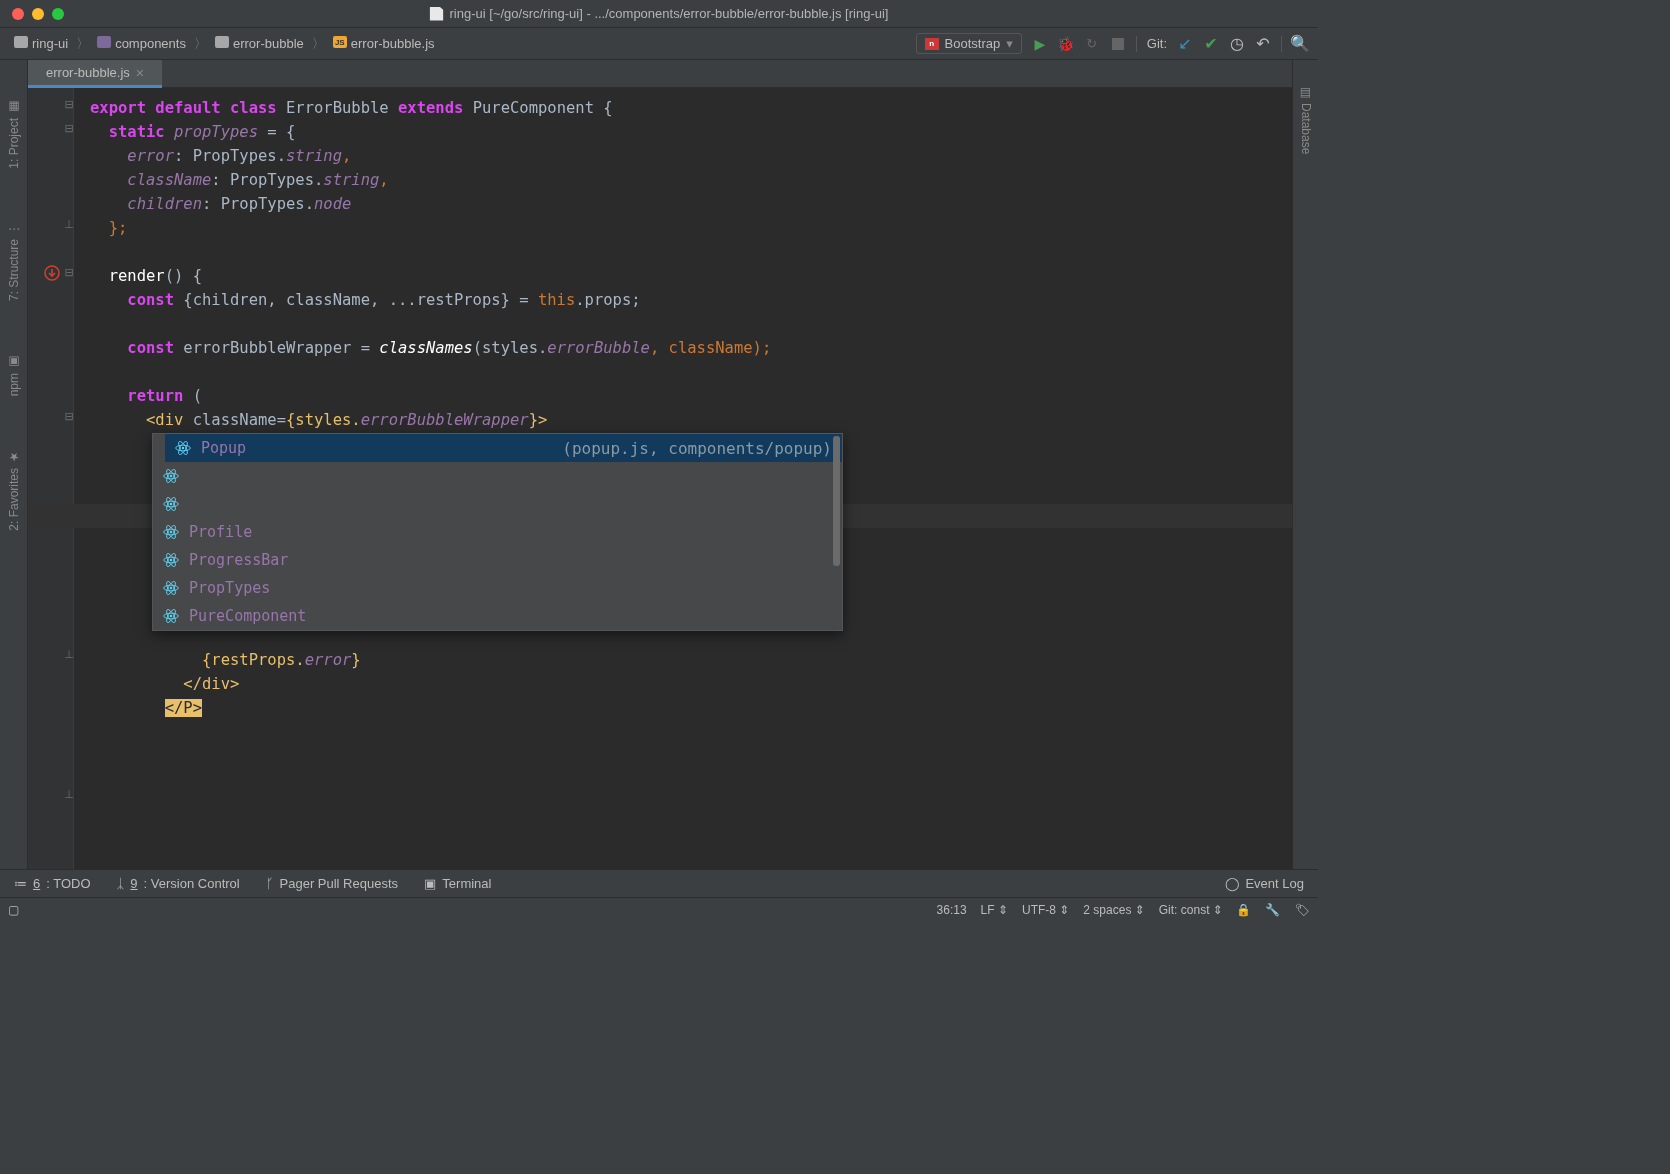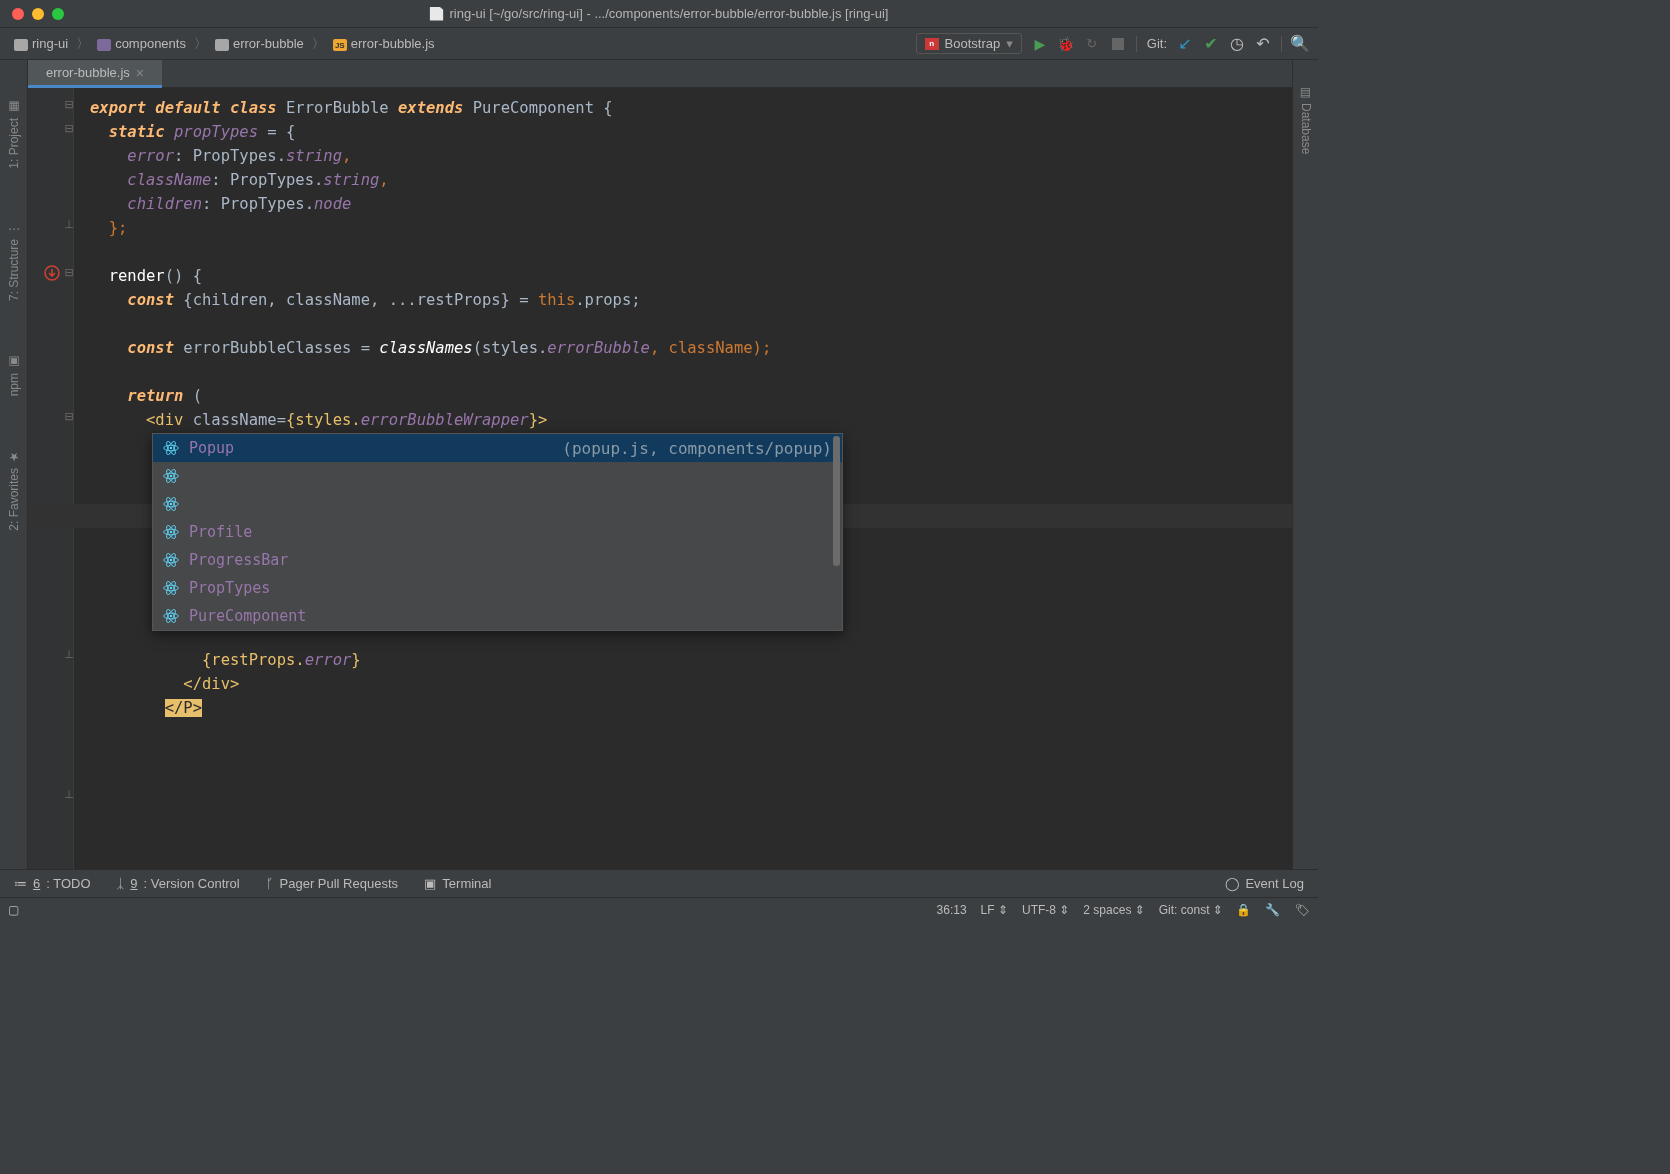--- a/index.html
+++ b/index.html
@@ -33,21 +33,21 @@
       position: absolute; left: 50%; transform: translateX(-50%);
       color: #b4b4b4; font-size: 13px; display: flex; align-items: center; gap: 6px;
     }
     .file-icon { width: 14px; height: 14px; background: #e8e8e8; display: inline-block; clip-path: polygon(0 0, 70% 0, 100% 25%, 100% 100%, 0 100%); }
     
     .toolbar {
       height: 32px; background: #3c3f41; display: flex; align-items: center;
       padding: 0 10px; border-bottom: 1px solid #2d2d2d; justify-content: space-between;
     }
     .breadcrumbs { display: flex; align-items: center; gap: 4px; }
-    .bc-item { display: flex; align-items: flex-end; gap: 4px; color: #bbbbbb; padding: 2px 4px; }
+    .bc-item { display: flex; align-items: flex-start; gap: 4px; color: #bbbbbb; padding: 2px 4px; }
     .bc-sep { color: #808080; }
     .folder-icon { width: 14px; height: 12px; background: #a7a7a7; border-radius: 2px; position: relative; display: inline-block; }
     .folder-icon.violet { background: #7d6a9b; }
     .js-icon { width: 14px; height: 12px; background: #f0a732; border-radius: 2px; display: inline-flex; align-items: center; justify-content: center; font-size: 8px; font-weight: bold; color: #333; }
     .toolbar-right { display: flex; align-items: center; gap: 10px; }
     .run-config { display: flex; align-items: center; gap: 6px; border: 1px solid #555; padding: 2px 8px; border-radius: 3px; }
     .run-config .npm-icon { width: 14px; height: 12px; background: #cb3837; color: #fff; font-size: 8px; display: flex; align-items: center; justify-content: center; font-weight: bold; }
     .toolbar-icon { width: 16px; height: 16px; display: inline-flex; align-items: center; justify-content: center; }
     .play-icon { color: #499c54; font-size: 14px; }
     .bug-icon { color: #499c54; font-size: 14px; }
@@ -81,21 +81,21 @@
     .code-scroll { flex: 1; position: relative; overflow: hidden; }
     .code-gutter {
       position: absolute; left: 0; top: 0; width: 46px; height: 100%;
       background: #313335; border-right: 1px solid #3d3d3d;
     }
     .code {
       position: absolute; left: 62px; top: 8px; right: 24px;
       font-family: 'Menlo', 'Monaco', 'Consolas', monospace;
       font-size: 15.5px; line-height: 24px; white-space: pre;
     }
-    .kw-orange { color: #fdba74; font-weight: bold; font-style: italic; }
+    .kw-orange { color: #d946ef; font-weight: bold; }
     .kw-normal { color: #cc7832; }
     .ident { color: #a9b7c6; }
     .prop-yellow { color: #ffffff; }
     .prop-purple { color: #9876aa; font-style: italic; }
     .punct { color: #a9b7c6; }
     .jsx-tag { color: #e8bf6a; }
     .this { color: #cc7832; }
     .italic { font-style: italic; }
     .highlight-line {
       position: absolute; left: 0; right: 0; height: 24px; background: #323232;
@@ -103,21 +103,21 @@
     .caret-bg { background: #e8bf6a; color: #2b2b2b; }
     .circle-arrow { position: absolute; left: 15px; width: 18px; height: 18px; }
     .fold-mark { position: absolute; left: 36px; width: 10px; color: #6b6b6b; font-size: 11px; text-align: center; }
     
     .autocomplete {
       position: absolute; left: 124px; top: 345px; width: 691px;
       background: #46484a; border: 1px solid #555; box-shadow: 0 4px 12px rgba(0,0,0,0.5);
       font-family: 'Menlo', monospace; font-size: 15px;
     }
     .ac-item { display: flex; align-items: center; height: 28px; padding: 0 10px; gap: 10px; color: #bbbbbb; }
-    .ac-item.selected { background: #113a5c; }
+    .ac-item.selected { background: #113a5c; margin-left: 12px; }
     .ac-item.selected .ac-hint { color: #8a9aa6; }
     .ac-icon { width: 16px; height: 16px; display: inline-flex; align-items: center; justify-content: center; }
     .ac-label { flex: 1; color: #9876aa; }
     .ac-hint { color: #787878; font-size: 16px; }
     .ac-scrollbar { position: absolute; right: 2px; top: 2px; width: 7px; height: 130px; background: #6b6b6b; border-radius: 3px; }
     
     .bottom-tools {
       height: 28px; background: #3c3f41; border-top: 1px solid #2d2d2d;
       display: flex; align-items: center; padding: 0 14px; gap: 26px; color: #bbbbbb;
     }
@@ -229,21 +229,21 @@
       <div class="code"><span class="kw-orange">export</span> <span class="kw-orange">default</span> <span class="kw-orange">class</span> <span class="ident">ErrorBubble</span> <span class="kw-orange">extends</span> <span class="ident">PureComponent {</span>
   <span class="kw-orange">static</span> <span class="prop-purple">propTypes</span><span class="punct"> = {</span>
     <span class="prop-purple">error</span><span class="punct">: PropTypes.</span><span class="prop-purple">string</span><span class="kw-normal">,</span>
     <span class="prop-purple">className</span><span class="punct">: PropTypes.</span><span class="prop-purple">string</span><span class="kw-normal">,</span>
     <span class="prop-purple">children</span><span class="punct">: PropTypes.</span><span class="prop-purple">node</span>
   <span class="kw-normal">};</span>
 
   <span class="prop-yellow">render</span><span class="punct">() {</span>
     <span class="kw-orange">const</span><span class="punct"> {children, className, ...restProps} = </span><span class="this">this</span><span class="punct">.props;</span>
 
-    <span class="kw-orange">const</span><span class="punct"> errorBubbleClasses = </span><span class="prop-yellow italic">classNames</span><span class="punct">(styles.</span><span class="prop-purple">errorBubble</span><span class="kw-normal">, className);</span>
+    <span class="kw-orange">const</span><span class="punct"> errorBubbleWrapper = </span><span class="prop-yellow italic">classNames</span><span class="punct">(styles.</span><span class="prop-purple">errorBubble</span><span class="kw-normal">, className);</span>
 
     <span class="kw-orange">return</span><span class="punct"> (</span>
       <span class="jsx-tag">&lt;</span><span class="jsx-tag">div </span><span class="ident">className</span><span class="punct">=</span><span class="jsx-tag">{styles.</span><span class="prop-purple">errorBubbleWrapper</span><span class="jsx-tag">}</span><span class="jsx-tag">&gt;</span>
         <span class="jsx-tag">{</span><span class="prop-purple">Children</span><span class="punct">.</span><span class="prop-yellow italic">map</span><span class="punct">(children, child =&gt; </span><span class="prop-yellow italic">cloneElement</span><span class="punct">(child, restProps))}</span>
 
         <span class="jsx-tag">{restProps.</span><span class="prop-purple">error</span><span class="punct"> &amp;&amp; (</span>
           <span class="jsx-tag">&lt;</span><span class="jsx-tag">P</span>
 
 
 

